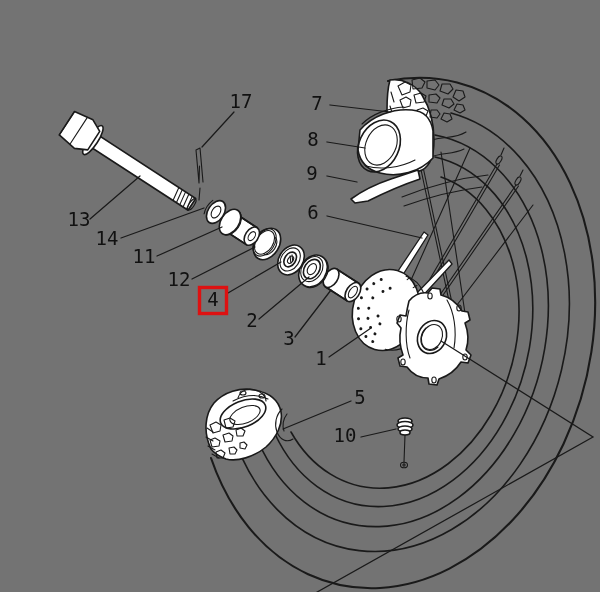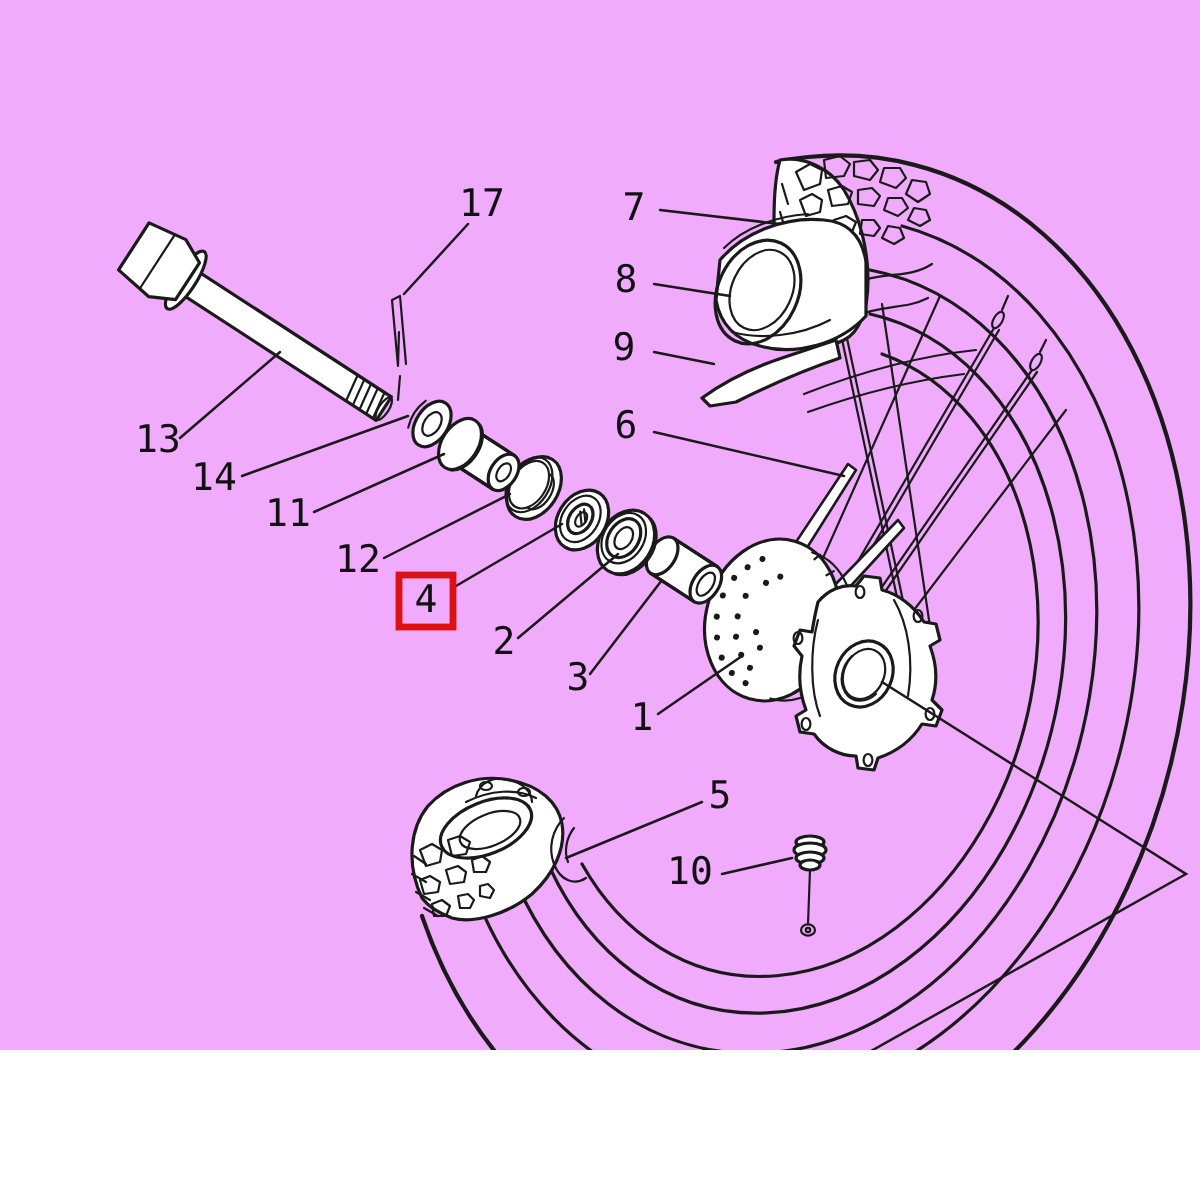--- a/index.html
+++ b/index.html
@@ -1,16 +1,16 @@
 <!DOCTYPE html>
 <html><head>
 <meta charset="utf-8">
 <style>
   html,body{margin:0;padding:0;background:#ffffff;}
-  .stage{width:600px;height:525px;position:relative;background:#f0abfc;overflow:hidden;text-align:center;}
+  .stage{width:600px;height:592px;position:relative;background:#737373;overflow:hidden;text-align:center;}
   svg{display:block;}
   .ln{fill:none;stroke:#1a1a1a;stroke-width:1.6;stroke-linecap:round;stroke-linejoin:round;}
   .ln2{fill:none;stroke:#1a1a1a;stroke-width:2.1;stroke-linecap:round;stroke-linejoin:round;}
   .thin{fill:none;stroke:#1a1a1a;stroke-width:1.1;stroke-linecap:round;stroke-linejoin:round;}
   .wfill{fill:#ffffff;stroke:#1a1a1a;stroke-width:1.6;stroke-linejoin:round;}
   .blob{fill:#ffffff;stroke:#1a1a1a;stroke-width:1.3;stroke-linejoin:round;}
   .dot{fill:#1a1a1a;stroke:none;}
   .lead{fill:none;stroke:#1a1a1a;stroke-width:1.25;stroke-linecap:round;}
   .callout{font-family:"DejaVu Sans Mono","Liberation Mono",monospace;font-size:19px;fill:#111;text-anchor:middle;}
 </style>

